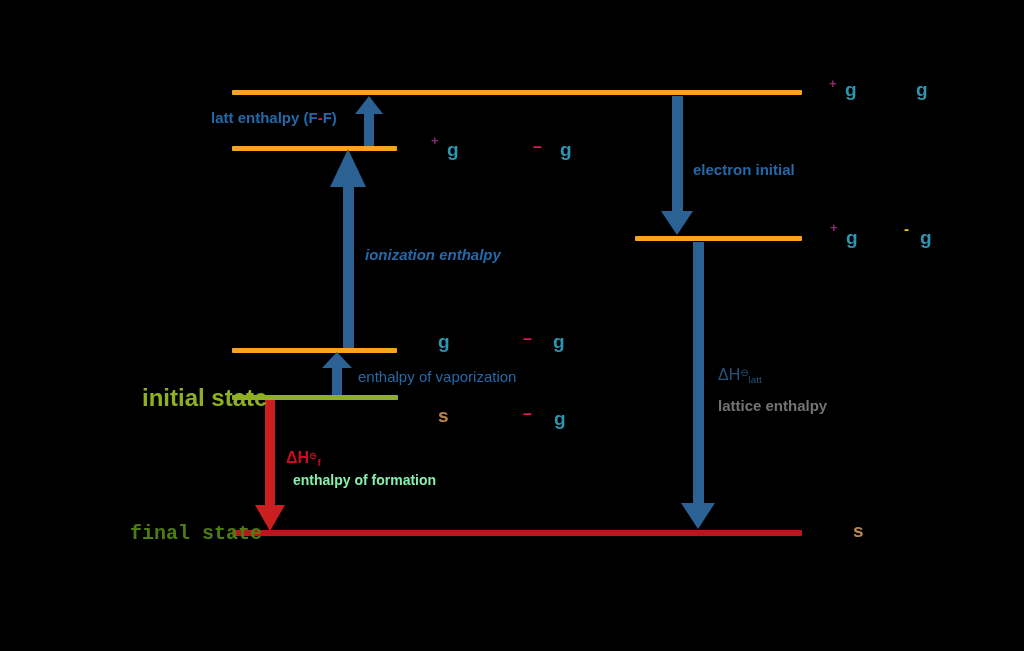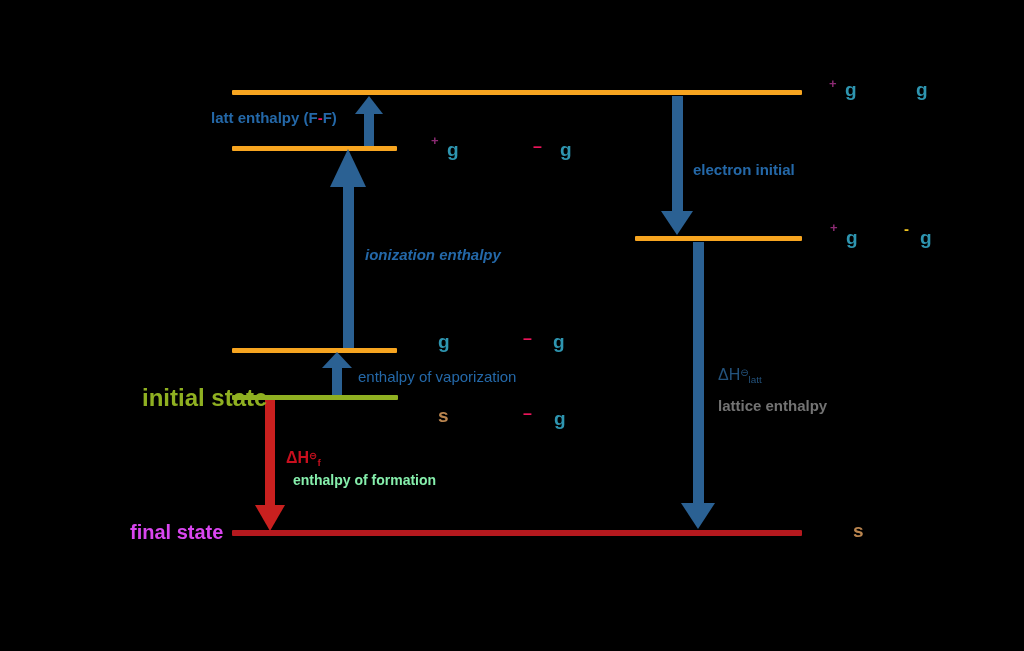--- a/index.html
+++ b/index.html
@@ -41,21 +41,21 @@
     <div class="shaft" style="left: 265px; width: 10px; background: rgb(201, 32, 31); top: 400px; height: 107px;"></div>
     <div class="txt" style="left: 211px; top: 110px; font-size: 15px; font-weight: 700;"><span style="color: rgb(36, 104, 168);">latt enthalpy (F</span><span style="color: rgb(235, 21, 90);">-</span><span style="color: rgb(36, 104, 168);">F)</span></div>
     <div class="txt" style="left: 365px; top: 247px; font-size: 15px; font-weight: 700;"><span style="color: rgb(36, 104, 168); font-style: italic;">ionization enthalpy</span></div>
     <div class="txt" style="left: 358px; top: 369px; font-size: 15px; font-weight: 400;"><span style="color: rgb(36, 104, 168);">enthalpy of vaporization</span></div>
     <div class="txt" style="left: 693px; top: 162px; font-size: 15px; font-weight: 700;"><span style="color: rgb(36, 104, 168);">electron initial</span></div>
     <div class="txt" style="left: 718px; top: 367px; font-size: 16px; font-weight: 400;"><span style="color: rgb(35, 82, 124);">ΔH</span><span class="sup" style="color: rgb(35, 82, 124);">⊖</span><span class="sub" style="color: rgb(35, 82, 124);">latt</span></div>
     <div class="txt" style="left: 718px; top: 398px; font-size: 15px; font-weight: 700;"><span style="color: #737373;">lattice enthalpy</span></div>
     <div class="txt" style="left: 286px; top: 450px; font-size: 16px; font-weight: 700;"><span style="color: rgb(201, 15, 30);">ΔH</span><span class="sup" style="color: rgb(201, 15, 30);">⊖</span><span class="sub" style="color: rgb(201, 15, 30);">f</span></div>
     <div class="txt" style="left: 293px; top: 473px; font-size: 14px; font-weight: 700;"><span style="color: #86efac;">enthalpy of formation</span></div>
     <div class="txt" style="left: 120px; top: 386px; font-size: 24px; font-weight: 800; margin-left: 22px;"><span style="color: rgb(143, 176, 33);">initial state</span></div>
-    <div class="txt" style="left: 130px; top: 522px; font-size: 20px; font-weight: 800;"><span style="color: #d946ef;">final state</span></div>
+    <div class="txt" style="left: 130px; top: 522px; font-size: 20px; font-weight: 800;"><span style="color: #4d7c0f; font-family: Liberation Mono, monospace;">final state</span></div>
     <div class="glyph" style="left: 829px; top: 77px; font-size: 13px; font-weight: 800; color: rgb(140, 42, 115);">+</div>
     <div class="glyph" style="left: 845px; top: 80px; font-size: 19px; font-weight: 700; color: rgb(46, 149, 176);">g</div>
     <div class="glyph" style="left: 916px; top: 80px; font-size: 19px; font-weight: 700; color: rgb(46, 149, 176);">g</div>
     <div class="glyph" style="left: 830px; top: 221px; font-size: 13px; font-weight: 800; color: rgb(140, 42, 115);">+</div>
     <div class="glyph" style="left: 846px; top: 228px; font-size: 19px; font-weight: 700; color: rgb(46, 149, 176);">g</div>
     <div class="glyph" style="left: 904px; top: 221px; font-size: 15px; font-weight: 800; color: rgb(242, 197, 31);">-</div>
     <div class="glyph" style="left: 920px; top: 228px; font-size: 19px; font-weight: 700; color: rgb(46, 149, 176);">g</div>
     <div class="glyph" style="left: 431px; top: 134px; font-size: 13px; font-weight: 800; color: rgb(140, 42, 115);">+</div>
     <div class="glyph" style="left: 447px; top: 140px; font-size: 19px; font-weight: 700; color: rgb(46, 149, 176);">g</div>
     <div class="glyph" style="left: 533px; top: 139px; font-size: 16px; font-weight: 800; color: rgb(235, 21, 90);">–</div>

